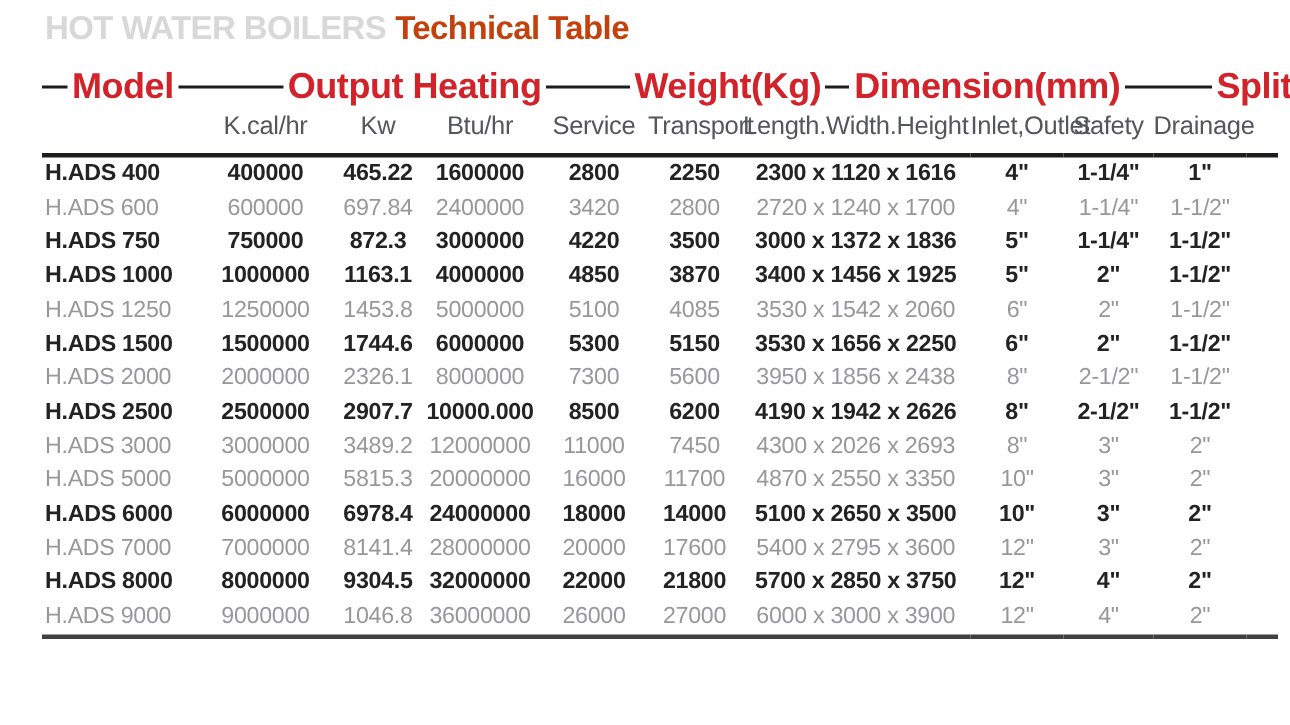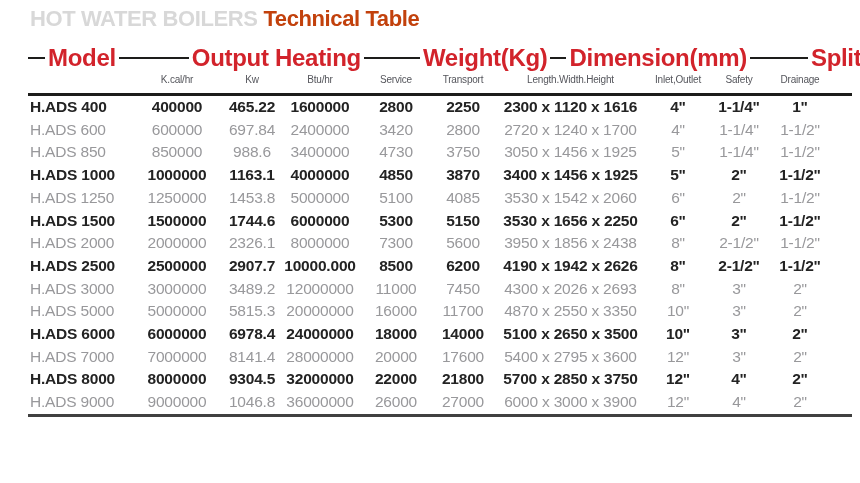--- a/index.html
+++ b/index.html
@@ -12,21 +12,21 @@
   .title .sub{color:#c2410c;}
 
   
   .group-header{position:absolute;left:28px;top:46px;width:824px;height:24px;display:flex;align-items:center;}
   .gline{height:2px;background:#1d1d1b;flex:0 0 auto;}
   .gl-a{width:17px;} .gl-b{width:70px;} .gl-c{width:56px;} .gl-d{width:16px;} .gl-e{width:58px;} .gl-f{flex:1 1 auto;}
   .glabel{color:#d2232b;font-weight:700;font-size:24px;letter-spacing:-0.3px;padding:0 3px;white-space:nowrap;flex:0 0 auto;}
 
   
   table.spec{position:absolute;left:28px;top:70px;width:824px;border-collapse:collapse;table-layout:fixed;}
-  table.spec th{color:#55565c;font-weight:400;font-size:10px;letter-spacing:-0.2px;vertical-align:bottom;padding:4px 0 8px;white-space:nowrap;border-bottom:3px solid #1d1d1b;text-align:center;}
+  table.spec th{color:#55565c;font-weight:400;font-size:17px;letter-spacing:-0.2px;vertical-align:bottom;padding:4px 0 8px;white-space:nowrap;border-bottom:3px solid #1d1d1b;text-align:center;}
   table.spec th.model-col{text-align:left;}
   table.spec td{height:22.7px;line-height:22.7px;font-size:15.5px;letter-spacing:-0.2px;text-align:center;white-space:nowrap;padding:0;overflow:hidden;}
   table.spec td.model{text-align:left;padding-left:2px;}
   tr.bold td{color:#232323;font-weight:700;}
   tr.gray td{color:#98989b;font-weight:400;}
   tbody tr:last-child td{border-bottom:3px solid #404040;}
 </style>
 </head>
 <body>
 
@@ -99,28 +99,28 @@
           <td>697.84</td>
           <td>2400000</td>
           <td>3420</td>
           <td>2800</td>
           <td>2720 x 1240 x 1700</td>
           <td>4"</td>
           <td>1-1/4"</td>
           <td>1-1/2"</td>
           <td></td>
         </tr>
-        <tr class="gray">
-          <td class="model">H.ADS 850</td>
-          <td>850000</td>
-          <td>988.6</td>
-          <td>3400000</td>
-          <td>4730</td>
-          <td>3750</td>
-          <td>3050 x 1456 x 1925</td>
+        <tr class="bold">
+          <td class="model">H.ADS 750</td>
+          <td>750000</td>
+          <td>872.3</td>
+          <td>3000000</td>
+          <td>4220</td>
+          <td>3500</td>
+          <td>3000 x 1372 x 1836</td>
           <td>5"</td>
           <td>1-1/4"</td>
           <td>1-1/2"</td>
           <td></td>
         </tr>
         <tr class="bold">
           <td class="model">H.ADS 1000</td>
           <td>1000000</td>
           <td>1163.1</td>
           <td>4000000</td>

